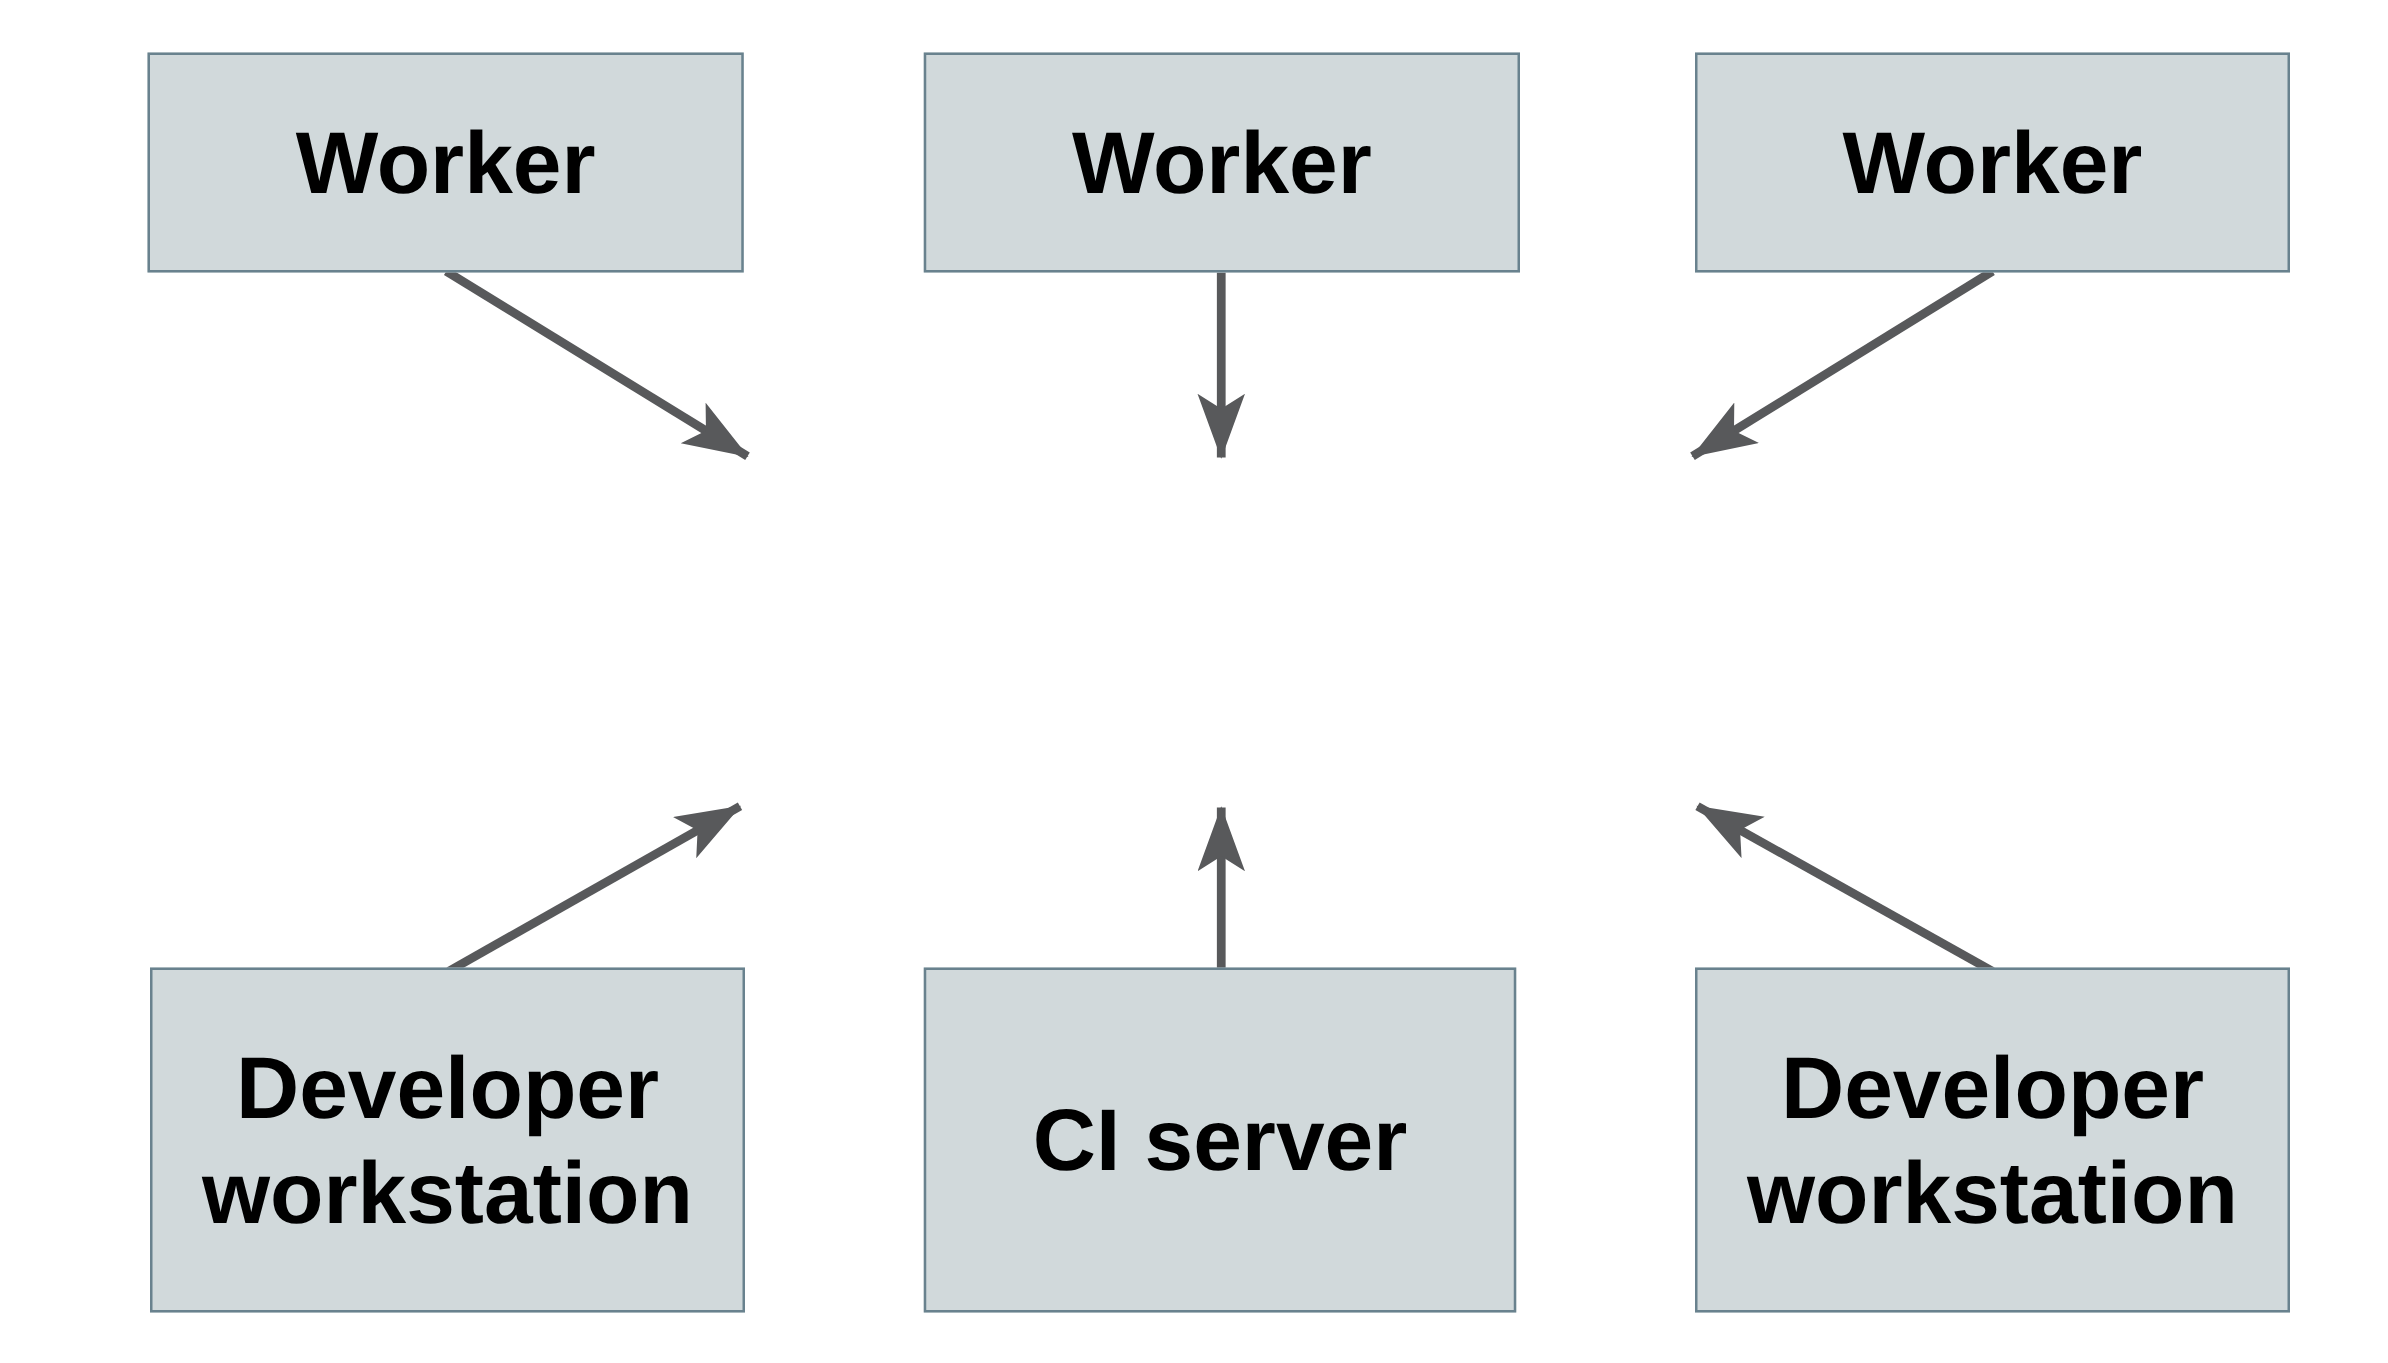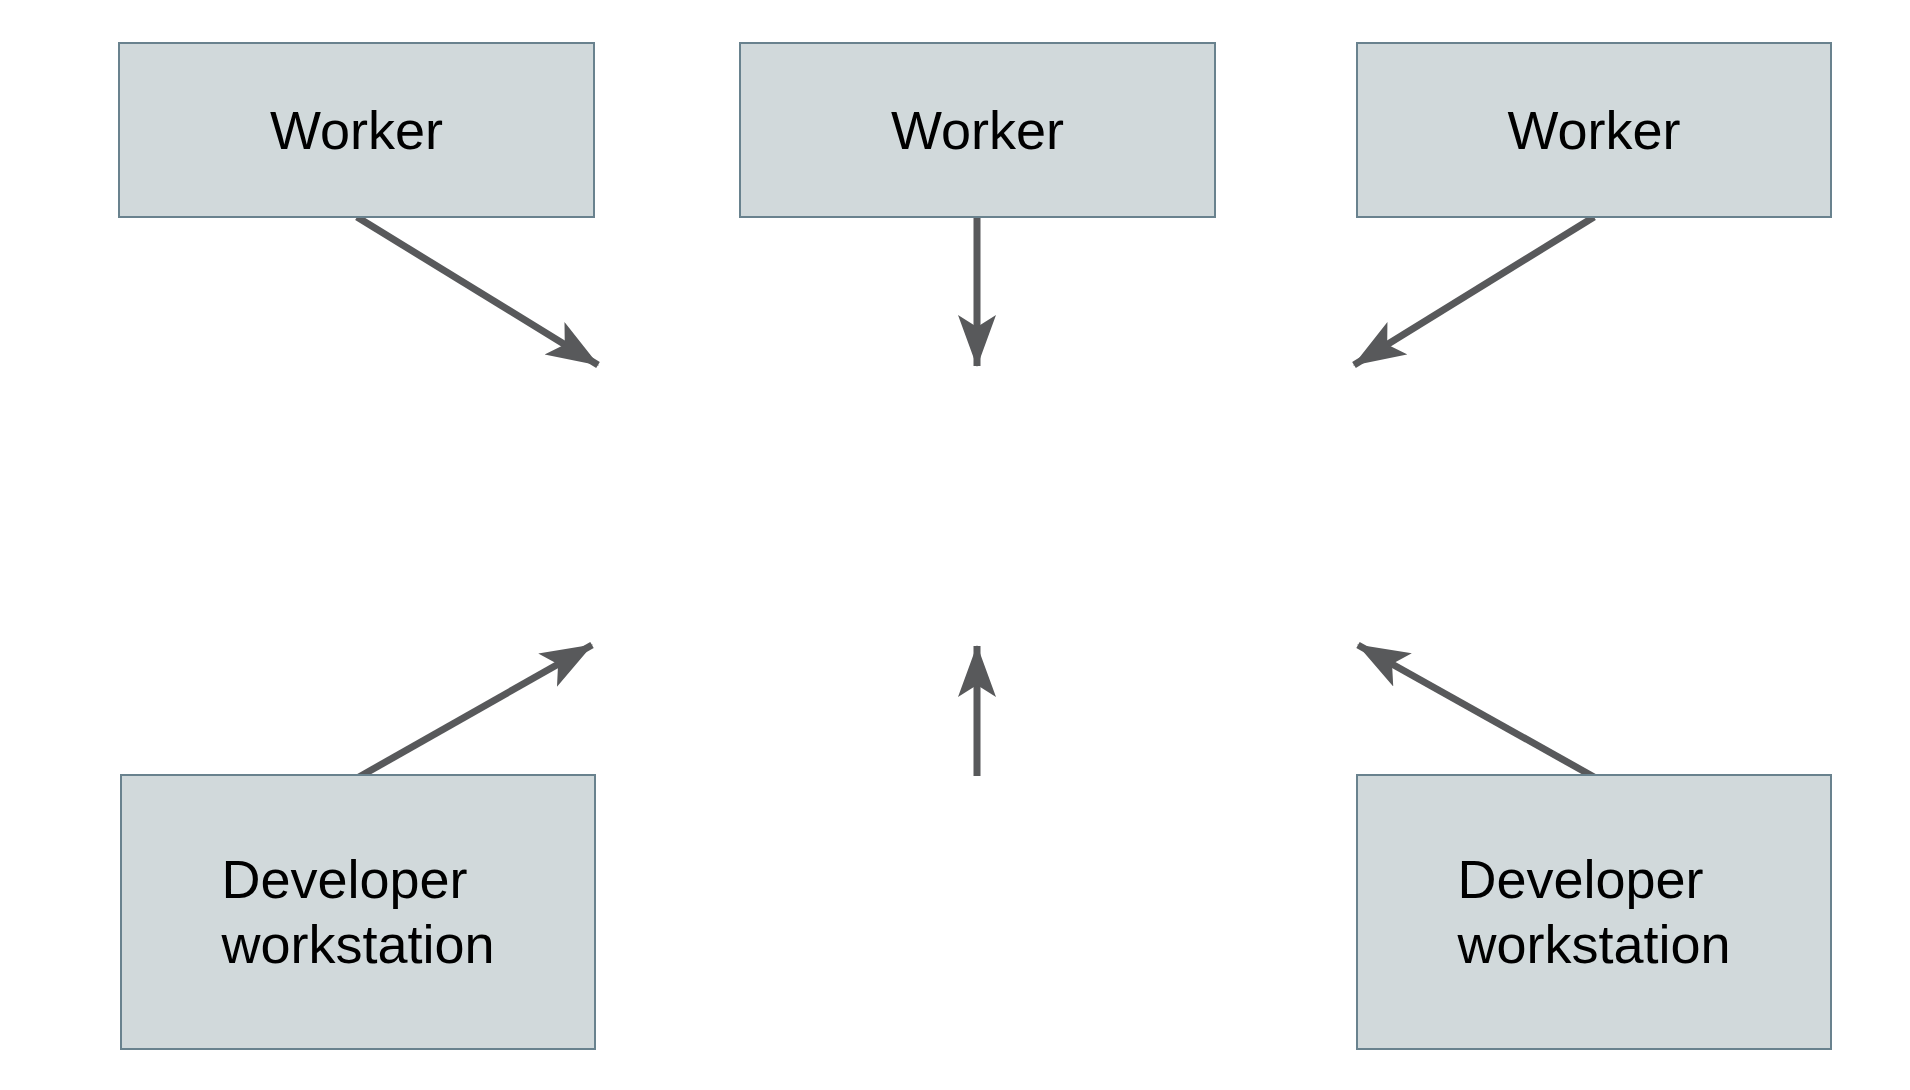--- a/index.html
+++ b/index.html
@@ -33,25 +33,25 @@
   .node {
     position: absolute;
     box-sizing: border-box;
     background: var(--node-fill, #d1d9db);
     border: 2px solid var(--node-border, #69828e);
     display: flex;
     align-items: center;
     justify-content: center;
   }
   .node .label {
-    font-size: 54px;
+    font-size: 70px;
     line-height: 1.2;
-    font-weight: 400;
+    font-weight: 700;
     color: var(--label-text, #000000);
-    text-align: left;
+    text-align: center;
     white-space: pre-line;
     letter-spacing: 0;
   }
   
   #node-worker-1 { left: 118px;  top: 42px;  width: 477px; height: 176px; }
   #node-worker-2 { left: 739px;  top: 42px;  width: 477px; height: 176px; }
   #node-worker-3 { left: 1356px; top: 42px;  width: 476px; height: 176px; }
   #node-build-master { left: 594px; top: 369px; width: 766px; height: 274px; }
   #node-dev-workstation-1 { left: 120px;  top: 774px; width: 476px; height: 276px; }
   #node-ci-server         { left: 739px;  top: 774px; width: 474px; height: 276px; }
@@ -87,19 +87,22 @@
   <div class="node" id="node-worker-3">
     <span class="label">Worker</span>
   </div>
 
 
   <div class="node" id="node-dev-workstation-1">
     <span class="label">Developer
 workstation</span>
   </div>
 
+  <div class="node" id="node-ci-server">
+    <span class="label">CI server</span>
+  </div>
 
   <div class="node" id="node-dev-workstation-2">
     <span class="label">Developer
 workstation</span>
   </div>
 
 </div>
 
 </body></html>

